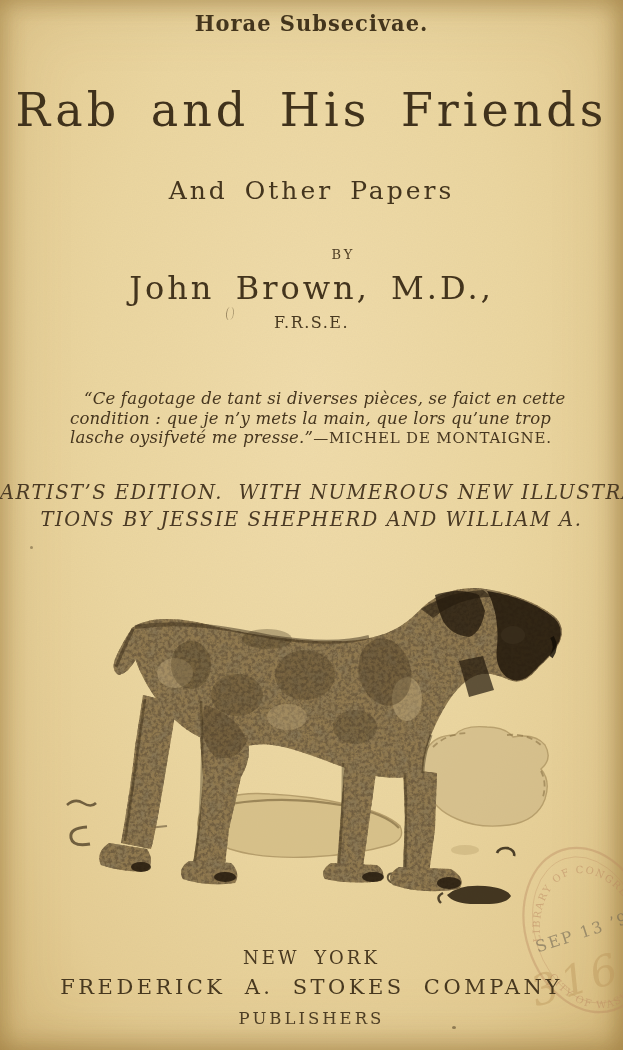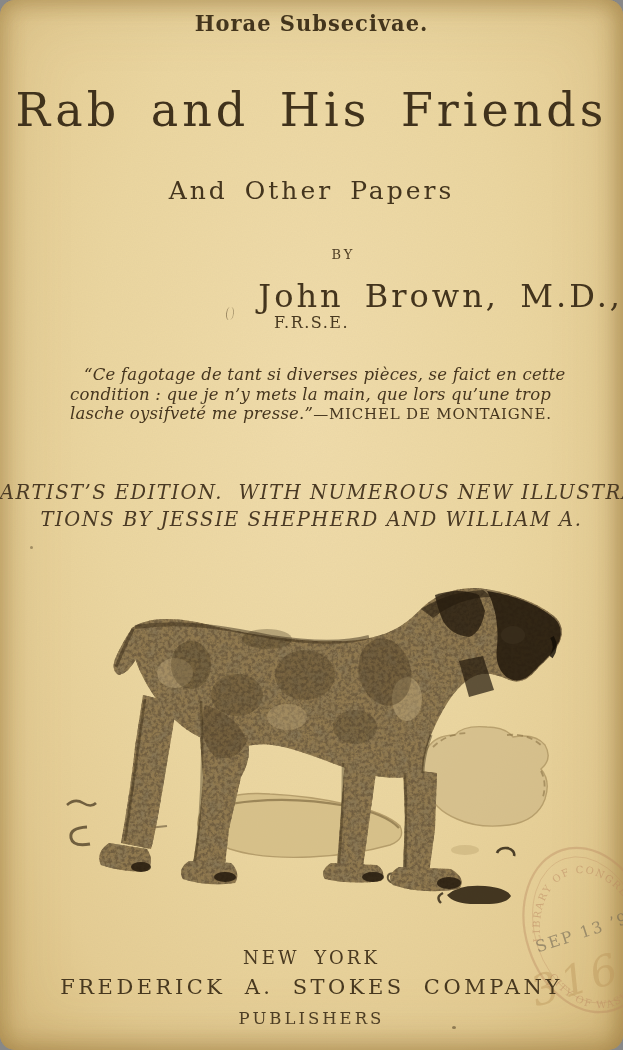--- a/index.html
+++ b/index.html
@@ -10,32 +10,31 @@
     overflow:hidden;
     background:radial-gradient(ellipse at 50% 38%, #f0dcab 0%, #ebd6a0 48%, #e5cd94 78%, #dcc184 96%, #d5ba7c 100%);
     box-shadow:
       inset 0 0 70px rgba(140,105,45,.22),
       inset -9px 0 20px rgba(140,105,45,.30),
       inset 9px 0 20px rgba(140,105,45,.14),
       inset 0 -12px 26px rgba(140,105,45,.20),
       inset 0 9px 18px rgba(140,105,45,.12);
     font-family:"DejaVu Serif","Liberation Serif",serif;
     color:#4a3a22;
-    border-radius:15px;
   }
   .noise{position:absolute;inset:0;pointer-events:none;}
   .txt{position:absolute;left:0;width:100%;text-align:center;white-space:nowrap;}
   .series-title{top:11px;font-size:21px;font-weight:bold;letter-spacing:1px;color:#43351d;
     transform:scaleY(1.05);}
   .main-title{top:83px;font-size:46px;letter-spacing:4px;word-spacing:12px;color:#40321c;}
   .subtitle{top:176px;font-size:25px;letter-spacing:3px;word-spacing:6px;color:#44351e;}
   .by-label{top:247px;font-size:13px;letter-spacing:3px;color:#4d3d24;margin-left:32px;}
-  .author{top:277px;font-size:32px;letter-spacing:3px;word-spacing:8px;color:#43341d;text-align:right;}
+  .author{top:269px;font-size:32px;letter-spacing:3px;word-spacing:8px;color:#43341d;}
   .credentials{top:313px;font-size:16px;letter-spacing:1.5px;color:#483921;}
-  .epigraph{position:absolute;top:365px;left:70px;width:492px;font-size:16.5px;line-height:19.5px;
+  .epigraph{position:absolute;top:389px;left:70px;width:492px;font-size:16.5px;line-height:19.5px;
     font-style:italic;color:#46361f;letter-spacing:.2px;}
   .epigraph .ln{white-space:nowrap;}
   .epigraph .ind{padding-left:14px;}
   .epigraph .attr{font-style:normal;font-size:15px;letter-spacing:.8px;}
   .edition{position:absolute;top:479px;left:0;width:100%;text-align:center;font-style:italic;
     font-size:19.5px;line-height:27px;letter-spacing:1.5px;color:#4a3a24;}
   .edition .ln{white-space:pre;}
   .imprint-city{top:947px;font-size:18px;letter-spacing:3px;word-spacing:6px;color:#4a3a21;}
   .imprint-publisher{top:975px;font-size:21px;letter-spacing:3.5px;word-spacing:9px;color:#47381f;}
   .imprint-role{top:1009px;font-size:16.5px;letter-spacing:3px;color:#4d3e24;}

